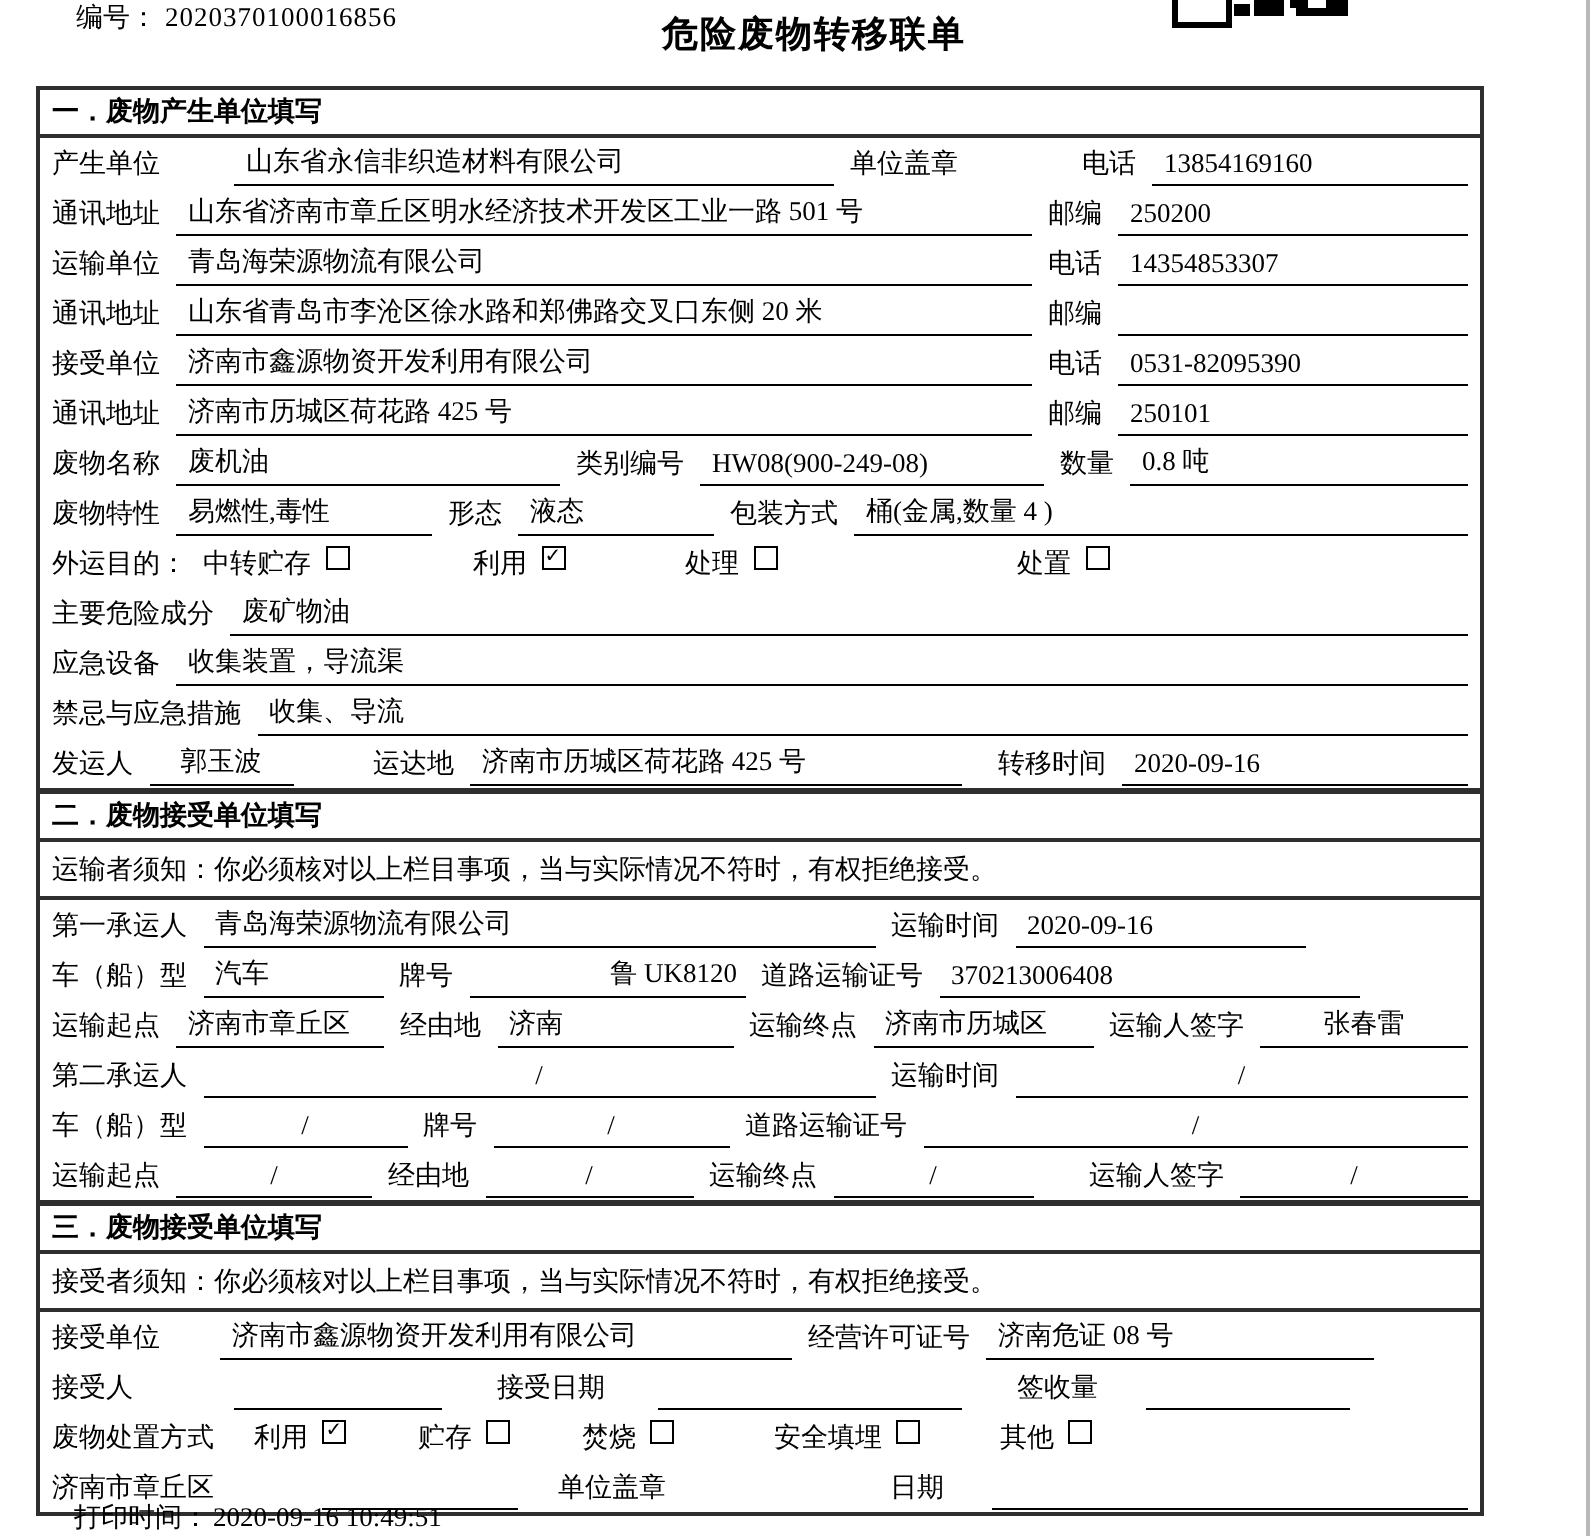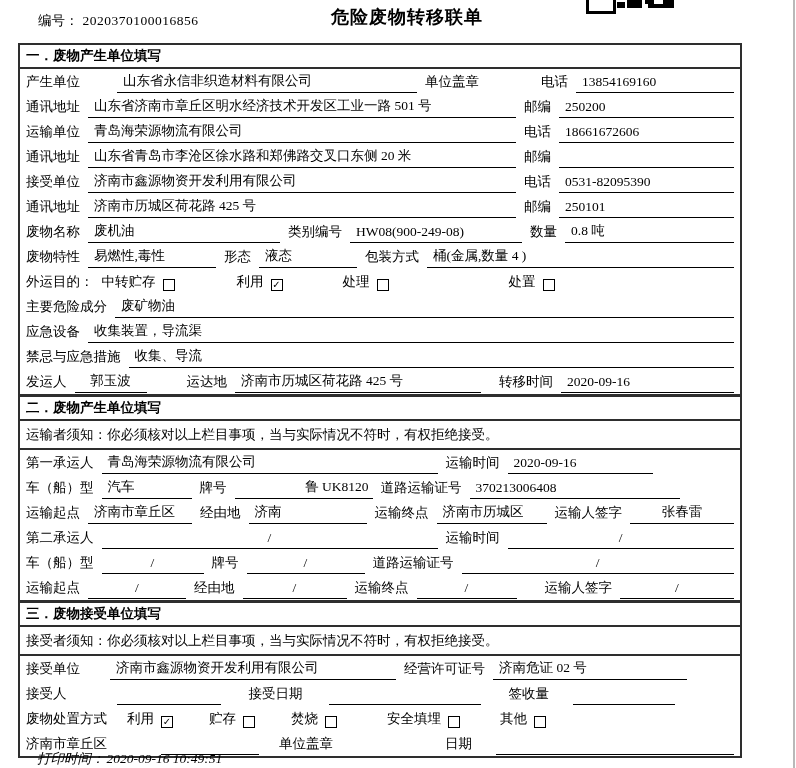--- a/index.html
+++ b/index.html
@@ -1,20 +1,20 @@
 <!DOCTYPE html>
 <html><head>
 <meta charset="utf-8">
 <style>
   html,body{margin:0;padding:0;}
   body{
     width:796px;height:768px;background:#ffffff;position:relative;overflow:hidden;
     font-family:"Liberation Serif","DejaVu Serif",serif;color:#000;
   }
-  .serial{position:absolute;left:38px;top:12px;font-size:13.5px;white-space:nowrap;}
+  .serial{position:absolute;left:38px;top:0;font-size:13.5px;white-space:nowrap;}
   .serial .num{margin-left:4px;letter-spacing:.5px;}
   .title{position:absolute;left:331px;top:5px;font-size:18px;font-weight:bold;letter-spacing:1px;white-space:nowrap;}
   
   .qr{position:absolute;left:586px;top:0;width:96px;height:12px;}
   .qr div{position:absolute;background:#000;}
   .qr .p1{left:0;top:-6px;width:24px;height:14px;background:transparent;border:3px solid #000;}
   .qr .p2{left:31px;top:2px;width:8px;height:6px;}
   .qr .p3{left:41px;top:0;width:15px;height:8px;}
   .qr .p4{left:59px;top:0;width:9px;height:4px;}
   .qr .p5{left:62px;top:4px;width:26px;height:4px;}
@@ -31,25 +31,25 @@
   .note-row{height:27px;display:flex;align-items:center;padding:0 6px;
             font-size:13.5px;border-bottom:2px solid #2e2e2e;}
   .field-row{height:25px;display:flex;align-items:flex-end;padding:0 6px;
              font-size:13.5px;gap:8px;}
   .lbl{white-space:nowrap;padding-bottom:3px;flex-shrink:0;}
   .val{border-bottom:1px solid #000;padding:0 4px 2px 6px;margin-bottom:1px;
        white-space:nowrap;overflow:hidden;box-sizing:border-box;flex-shrink:0;min-height:17px;}
   .val.fill{flex:1 1 auto;}
   .val.center{text-align:center;padding-left:0;padding-right:0;}
   .sp{flex-shrink:0;height:1px;}
-  .cbw{display:flex;align-items:flex-end;gap:7px;flex-shrink:0;}
+  .cbw{display:flex;gap:7px;flex-shrink:0;}
   .box{width:12px;height:12px;box-sizing:border-box;border:1.5px solid #000;margin-bottom:3px;
        font-family:"DejaVu Sans",sans-serif;font-size:10px;line-height:10px;text-align:center;flex-shrink:0;}
   .footer{position:absolute;left:37px;top:750px;font-size:13.5px;white-space:nowrap;}
-  .footer span{margin-right:2px;font-style:italic;}
+  .footer span{margin-right:2px;}
 </style>
 </head>
 <body>
 
 <div class="serial">
   <span>编号：</span><span class="num">2020370100016856</span>
 </div>
 
 <div class="title">危险废物转移联单</div>
 
@@ -76,21 +76,21 @@
       <div class="field-row">
         <span class="lbl">通讯地址</span>
         <span class="val" style="width: 428px;">山东省济南市章丘区明水经济技术开发区工业一路 501 号</span>
         <span class="lbl">邮编</span>
         <span class="val fill">250200</span>
       </div>
       <div class="field-row">
         <span class="lbl">运输单位</span>
         <span class="val" style="width: 428px;">青岛海荣源物流有限公司</span>
         <span class="lbl">电话</span>
-        <span class="val fill">18661672606</span>
+        <span class="val fill">14354853307</span>
       </div>
       <div class="field-row">
         <span class="lbl">通讯地址</span>
         <span class="val" style="width: 428px;">山东省青岛市李沧区徐水路和郑佛路交叉口东侧 20 米</span>
         <span class="lbl">邮编</span>
         <span class="val fill"></span>
       </div>
       <div class="field-row">
         <span class="lbl">接受单位</span>
         <span class="val" style="width: 428px;">济南市鑫源物资开发利用有限公司</span>
@@ -158,21 +158,21 @@
         <span class="val center" style="width: 72px;">郭玉波</span>
         <span class="sp" style="width: 24px;"></span>
         <span class="lbl">运达地</span>
         <span class="val" style="width: 246px;">济南市历城区荷花路 425 号</span>
         <span class="sp" style="width: 2px;"></span>
         <span class="lbl">转移时间</span>
         <span class="val fill">2020-09-16</span>
       </div>
     </div>
     <div class="section">
-      <div class="sec-header">二．废物产生单位填写</div>
+      <div class="sec-header">二．废物接受单位填写</div>
       <div class="note-row">运输者须知：你必须核对以上栏目事项，当与实际情况不符时，有权拒绝接受。</div>
       <div class="field-row">
         <span class="lbl">第一承运人</span>
         <span class="val" style="width: 336px;">青岛海荣源物流有限公司</span>
         <span class="lbl">运输时间</span>
         <span class="val" style="width: 145px;">2020-09-16</span>
       </div>
       <div class="field-row">
         <span class="lbl">车（船）型</span>
         <span class="val" style="width: 90px;">汽车</span>
@@ -218,21 +218,21 @@
       </div>
     </div>
     <div class="section">
       <div class="sec-header">三．废物接受单位填写</div>
       <div class="note-row">接受者须知：你必须核对以上栏目事项，当与实际情况不符时，有权拒绝接受。</div>
       <div class="field-row">
         <span class="lbl">接受单位</span>
         <span class="sp" style="width: 14px;"></span>
         <span class="val" style="width: 286px;">济南市鑫源物资开发利用有限公司</span>
         <span class="lbl">经营许可证号</span>
-        <span class="val" style="width: 194px;">济南危证 02 号</span>
+        <span class="val" style="width: 194px;">济南危证 08 号</span>
       </div>
       <div class="field-row">
         <span class="lbl">接受人</span>
         <span class="sp" style="width: 34px;"></span>
         <span class="val" style="width: 104px;"></span>
         <span class="sp" style="width: 12px;"></span>
         <span class="lbl">接受日期</span>
         <span class="sp" style="width: 10px;"></span>
         <span class="val" style="width: 152px;"></span>
         <span class="sp" style="width: 12px;"></span>

